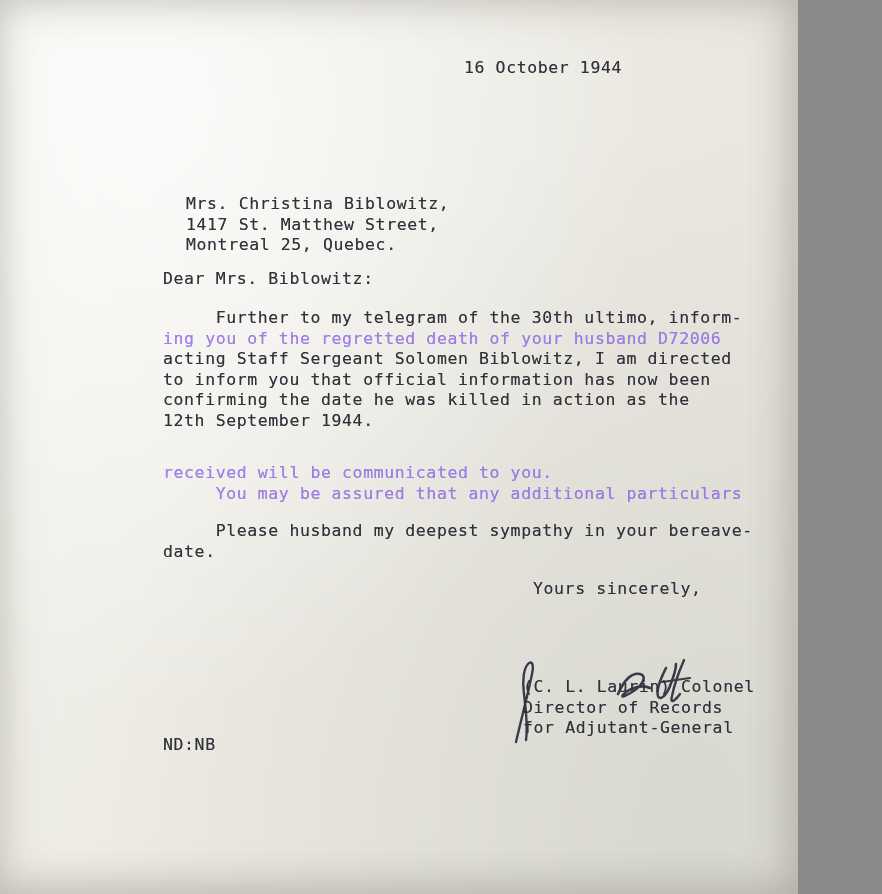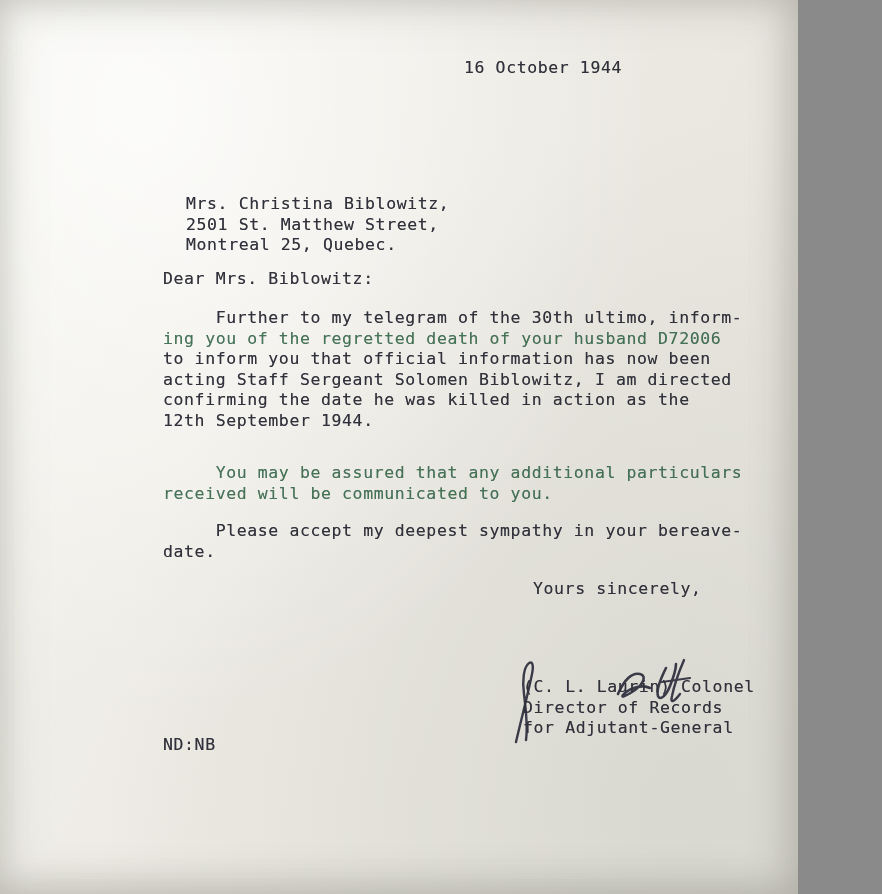--- a/index.html
+++ b/index.html
@@ -110,56 +110,56 @@
     position: absolute;
     left: 498px;
     top: 654px;
     width: 230px;
     height: 95px;
     pointer-events: none;
   }
   .signature-mark svg { display: block; }
 
   
-  .faint { color: #14532d; opacity: 0.78; }
+  .faint { color: #8b5cf6; opacity: 0.78; }
 </style>
 </head>
 <body>
 
 <div class="page">
   <div class="paper-tone"></div>
 
   <div class="content">
 
     <div class="typed date-line">16 October 1944</div>
 
     <div class="address-block">
       <div class="typed">Mrs. Christina Biblowitz,</div>
-      <div class="typed">2501 St. Matthew Street,</div>
+      <div class="typed">1417 St. Matthew Street,</div>
       <div class="typed">Montreal 25, Quebec.</div>
     </div>
 
     <div class="typed salutation">Dear Mrs. Biblowitz:</div>
 
     <div class="para-1">
       <div class="typed">     Further to my telegram of the 30th ultimo, inform-</div>
       <div class="typed faint">ing you of the regretted death of your husband D72006</div>
+      <div class="typed">acting Staff Sergeant Solomen Biblowitz, I am directed</div>
       <div class="typed">to inform you that official information has now been</div>
-      <div class="typed">acting Staff Sergeant Solomen Biblowitz, I am directed</div>
       <div class="typed">confirming the date he was killed in action as the</div>
       <div class="typed">12th September 1944.</div>
     </div>
 
     <div class="para-2">
+      <div class="typed faint">received will be communicated to you.</div>
       <div class="typed faint">     You may be assured that any additional particulars</div>
-      <div class="typed faint">received will be communicated to you.</div>
     </div>
 
     <div class="para-3">
-      <div class="typed">     Please accept my deepest sympathy in your bereave-</div>
+      <div class="typed">     Please husband my deepest sympathy in your bereave-</div>
       <div class="typed">date.</div>
     </div>
 
     <div class="typed closing">Yours sincerely,</div>
 
     <div class="signature-mark">
       <svg width="230" height="95" viewBox="0 0 230 95" fill="none" xmlns="http://www.w3.org/2000/svg">
         <path d="M18 88 C 24 62, 30 40, 34 20 C 36 10, 34 6, 30 10 C 26 14, 24 26, 26 40 C 28 56, 30 72, 28 86" stroke="#3a3a48" stroke-width="2.4" stroke-linecap="round" fill="none"></path>
         <path d="M120 40 C 126 26, 134 18, 142 20 C 150 22, 144 32, 134 38 C 126 43, 122 44, 126 40 C 132 34, 144 30, 152 34" stroke="#3a3a48" stroke-width="2.6" stroke-linecap="round" fill="none"></path>
         <path d="M168 14 C 162 26, 158 36, 160 42 C 162 47, 168 42, 172 32 C 176 22, 178 14, 178 10" stroke="#3a3a48" stroke-width="2.6" stroke-linecap="round" fill="none"></path>

